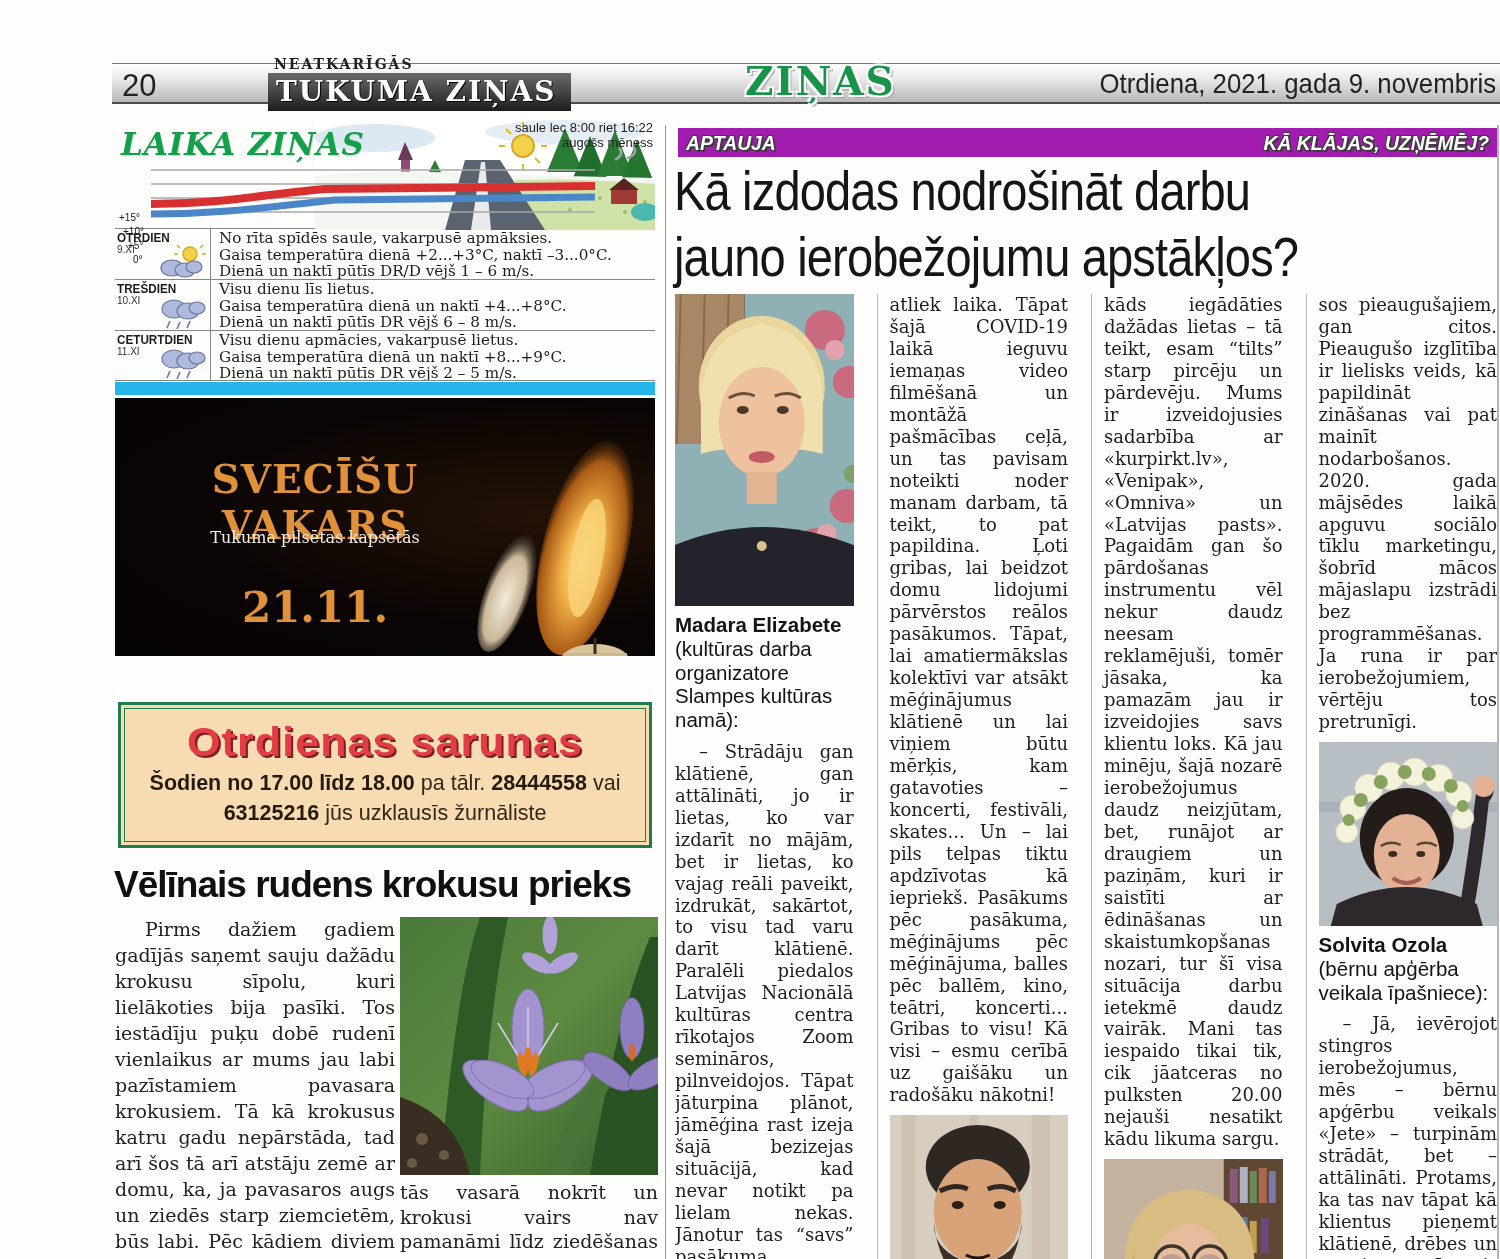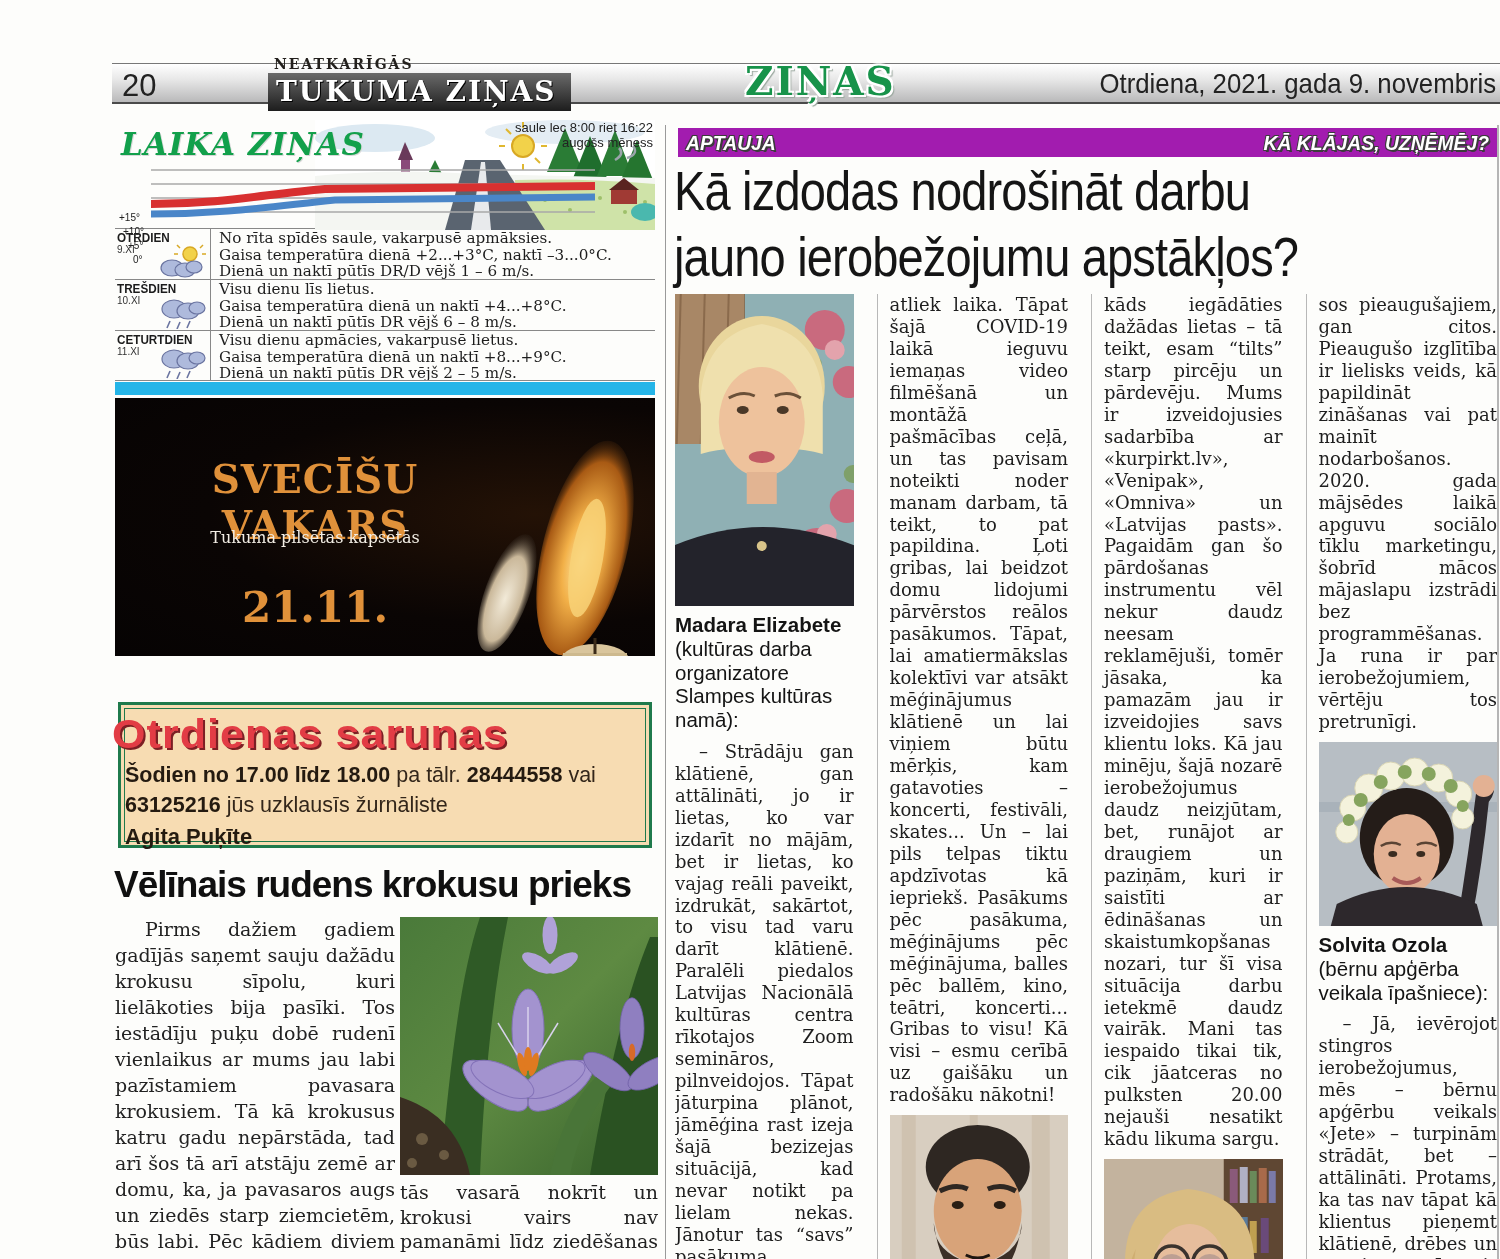--- a/index.html
+++ b/index.html
@@ -51,21 +51,21 @@
   .candle-title { position:absolute; left:0; top:58px; width:400px; text-align:center;
     font-family:"DejaVu Serif", serif; font-weight:bold; font-size:39px; letter-spacing:1px; color:#e0913a; }
   .candle-sub { position:absolute; left:0; top:130px; width:400px; text-align:center;
     font-family:"DejaVu Serif", serif; font-size:16px; color:#f2ede4; }
   .candle-date { position:absolute; left:0; top:185px; width:400px; text-align:center;
     font-family:"DejaVu Serif", serif; font-weight:bold; font-size:42px; color:#e0913a; }
 
   
   .talks { position:absolute; left:118px; top:702px; width:534px; height:146px;
     background:#f7dcb2; border:3px solid #1f7a4c; padding:3px; }
-  .talks-inner { border:1px solid #1f7a4c; height:100%; text-align:left; padding-top:2px; }
+  .talks-inner { border:1px solid #1f7a4c; height:100%; text-align:center; padding-top:10px; }
   .talks-title { font-weight:bold; font-size:41px; letter-spacing:1px; color:#e23c45;
     text-shadow:2px 2px 0 #7c1f24; transform:scaleX(1.05); transform-origin:center; }
   .talks-line { font-size:21.5px; color:#33261a; margin-top:5px; }
   .talks-line b { color:#241a10; }
   .talks-journalist { font-size:22px; font-weight:bold; color:#241a10; margin-top:6px; }
 
   
   .crocus-title { position:absolute; left:114px; top:864px; width:545px;
     font-weight:bold; font-size:37px; letter-spacing:-1px; color:#101010; }
   .crocus-body { position:absolute; left:115px; top:916px; width:280px; height:343px; overflow:hidden;
@@ -282,21 +282,20 @@
   <div class="candle-title">SVECĪŠU VAKARS</div>
   <div class="candle-sub">Tukuma pilsētas kapsētās</div>
   <div class="candle-date">21.11.</div>
 </div>
 
 <div class="talks">
   <div class="talks-inner">
     <div class="talks-title">Otrdienas sarunas</div>
     <div class="talks-line"><b>Šodien no 17.00 līdz 18.00</b><span> pa tālr. </span><b>28444558</b><span> vai</span></div>
     <div class="talks-line"><b>63125216</b><span> jūs uzklausīs žurnāliste</span></div>
-    <div class="talks-journalist">Agita Puķīte</div>
   </div>
 </div>
 
 <div class="crocus-title">Vēlīnais rudens krokusu prieks</div>
 <div class="crocus-body">Pirms dažiem gadiem gadījās saņemt sauju dažādu krokusu sīpolu, kuri lielākoties bija pasīki. Tos iestādīju puķu dobē rudenī vienlaikus ar mums jau labi pazīstamiem pavasara krokusiem. Tā kā krokusus katru gadu nepārstāda, tad arī šos tā arī atstāju zemē ar domu, ka, ja pavasaros augs un ziedēs starp ziemcietēm, būs labi. Pēc kādiem diviem trim gadiem atklāju, ka manā dārzā ir ienākuši rudens krokusi, jo pēkšņi oktobra sākumā no zemes spraucās laukā skaisti, zili violeti krokusa ziediņi</div>
 <svg class="crocus-photo" width="258" height="258" viewBox="0 0 258 258">
   <defs>
     <linearGradient id="grn" x1="0" y1="0" x2="1" y2="1">
       <stop offset="0%" stop-color="#4a7a3a"></stop>
         <stop offset="50%" stop-color="#5e8a42"></stop>

